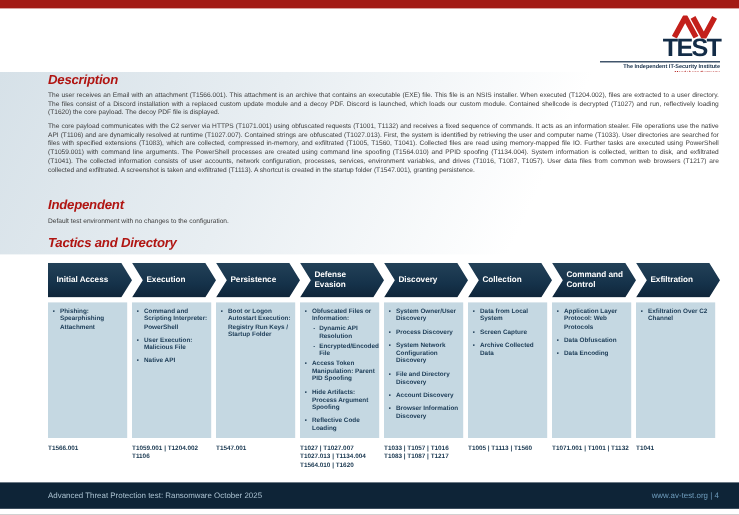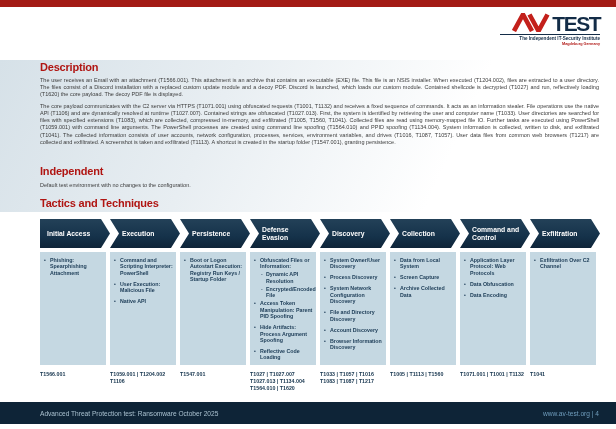--- a/index.html
+++ b/index.html
@@ -8,32 +8,32 @@
     position:relative; width:616px; height:429px; background:#ffffff;
     font-family:"Liberation Sans", sans-serif; overflow:hidden; margin:0 auto;
   }
   .topbar { position:absolute; top:0; left:0; right:0; height:7px; background:#a31b15; }
   
   .title {
     position:absolute; left:40px; top:19px; font-size:15px; font-weight:bold;
     color:#132c47; letter-spacing:-0.4px;
   }
   .logo { position:absolute; right:16px; top:13px; width:100px; text-align:right; }
-  .logo-row { display:flex; align-items:flex-end; justify-content:flex-end; }
+  .logo-row { display:flex; align-items:flex-end; justify-content:flex-end;flex-direction:column; }
   .logo-test { font-size:21px; font-weight:bold; color:#132c47; letter-spacing:-1.5px; line-height:0.82; }
   .logo-tagline { font-size:4.6px; font-weight:bold; color:#132c47; margin-top:2px; border-top:1px solid #132c47; padding-top:1px; }
   .logo-loc { font-size:3.8px; font-weight:bold; color:#b01512; margin-top:0.5px; }
   
   .band {
     position:absolute; top:60px; left:0; right:0; height:152px;
     background:linear-gradient(115deg, #d6e1e8 0%, #e8eef2 35%, #ffffff 72%);
   }
   .content { position:absolute; left:40px; top:0; width:560px; height:100%; }
   .red-h {
-    position:absolute; font-size:11px; font-weight:bold; color:#b01512; letter-spacing:-0.2px;
+    position:absolute; font-size:11px; font-weight:bold; color:#b01512; letter-spacing:-0.2px;font-style:italic;
   }
   .h-desc { top:61px; }
   .h-env  { top:165px; }
   .h-tact { top:197px; }
   .body-p {
     position:absolute; width:559px; font-size:5.5px; line-height:1.3; color:#3c3c3c;
     text-align:justify;
   }
   .p1 { top:77px; }
   .p2 { top:103px; }
@@ -90,21 +90,21 @@
   <div class="band"></div>
 
   <div class="content">
     <div class="red-h h-desc">Description</div>
     <p class="body-p p1">The user receives an Email with an attachment (T1566.001). This attachment is an archive that contains an executable (EXE) file. This file is an NSIS installer. When executed (T1204.002), files are extracted to a user directory. The files consist of a Discord installation with a replaced custom update module and a decoy PDF. Discord is launched, which loads our custom module. Contained shellcode is decrypted (T1027) and run, reflectively loading (T1620) the core payload. The decoy PDF file is displayed.</p>
     <p class="body-p p2">The core payload communicates with the C2 server via HTTPS (T1071.001) using obfuscated requests (T1001, T1132) and receives a fixed sequence of commands. It acts as an information stealer. File operations use the native API (T1106) and are dynamically resolved at runtime (T1027.007). Contained strings are obfuscated (T1027.013). First, the system is identified by retrieving the user and computer name (T1033). User directories are searched for files with specified extensions (T1083), which are collected, compressed in-memory, and exfiltrated (T1005, T1560, T1041). Collected files are read using memory-mapped file IO. Further tasks are executed using PowerShell (T1059.001) with command line arguments. The PowerShell processes are created using command line spoofing (T1564.010) and PPID spoofing (T1134.004). System information is collected, written to disk, and exfiltrated (T1041). The collected information consists of user accounts, network configuration, processes, services, environment variables, and drives (T1016, T1087, T1057). User data files from common web browsers (T1217) are collected and exfiltrated. A screenshot is taken and exfiltrated (T1113). A shortcut is created in the startup folder (T1547.001), granting persistence.</p>
 
     <div class="red-h h-env">Independent</div>
     <p class="body-p p-env">Default test environment with no changes to the configuration.</p>
 
-    <div class="red-h h-tact">Tactics and Techniques</div>
+    <div class="red-h h-tact">Tactics and Directory</div>
 
     <div class="matrix">
       <div class="chev-row">
           <div class="chev first">
             <span>Initial Access</span>
           </div>
           <div class="chev">
             <span>Execution</span>
           </div>
           <div class="chev">

